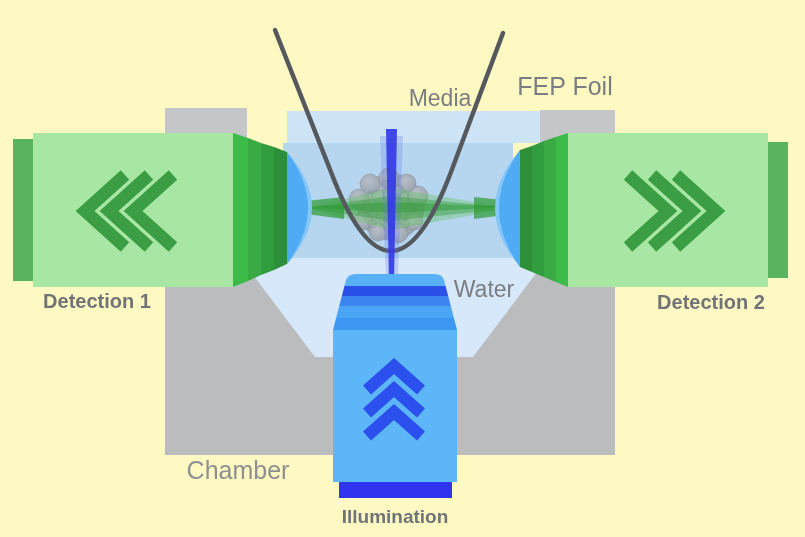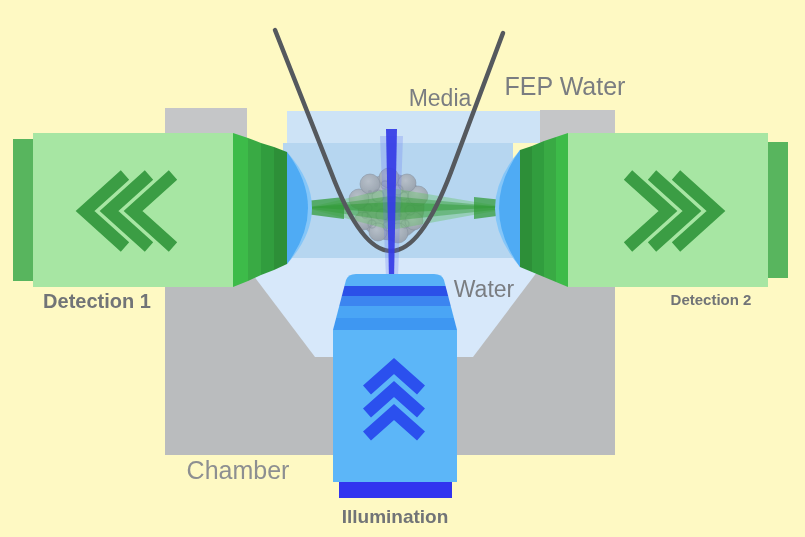--- a/index.html
+++ b/index.html
@@ -22,21 +22,21 @@
     position:relative; width:805px; height:537px; background:#fef9c3; overflow:hidden;
     font-family:"Liberation Sans", sans-serif;
   }
   #stage svg{position:absolute;left:0;top:0;}
   .lbl{position:absolute; transform:translateX(-50%); white-space:nowrap; line-height:1;}
   .lbl-media      {left:440px; top:87px;  font-size:23px; color:var(--label-gray);}
   .lbl-fep        {left:565px; top:74px;  font-size:25px; color:var(--label-gray);}
   .lbl-water      {left:484px; top:278px; font-size:23px; color:var(--label-gray);text-align:center;}
   .lbl-chamber    {left:238px; top:419px; font-size:25px; color:var(--chamber-label-gray);margin-top:39px;}
   .lbl-det1       {left:97px;  top:291px; font-size:20px; font-weight:bold; color:var(--label-bold-gray);}
-  .lbl-det2       {left:711px; top:292px; font-size:15px; font-weight:bold; color:var(--label-bold-gray);}
+  .lbl-det2       {left:711px; top:292px; font-size:20px; font-weight:bold; color:var(--label-bold-gray);}
   .lbl-illum      {left:395px; top:507px; font-size:19px; font-weight:bold; color:var(--label-bold-gray);}
 </style>
 </head>
 <body>
 
 <div id="stage">
   <svg width="805" height="537" viewBox="0 0 805 537">
     <defs>
       <radialGradient id="ogGrad" cx="0.42" cy="0.36" r="0.8">
         <stop offset="0" style="stop-color:var(--organoid-gray-light)"></stop>
@@ -155,19 +155,19 @@
       <g fill="none" style="stroke:var(--illum-chevron)" stroke-width="12">
         <path d="M367,390 L394,366 L421,390"></path>
         <path d="M367,413 L394,389 L421,413"></path>
         <path d="M367,436 L394,412 L421,436"></path>
       </g>
       <rect x="339" y="482" width="113" height="16" style="fill:var(--illum-base)"></rect>
     </g>
   </svg>
 
   <div class="lbl lbl-media">Media</div>
-  <div class="lbl lbl-fep">FEP Water</div>
+  <div class="lbl lbl-fep">FEP Foil</div>
   <div class="lbl lbl-water">Water</div>
   <div class="lbl lbl-chamber">Chamber</div>
   <div class="lbl lbl-det1">Detection 1</div>
   <div class="lbl lbl-det2">Detection 2</div>
   <div class="lbl lbl-illum">Illumination</div>
 </div>
 
 </body></html>

